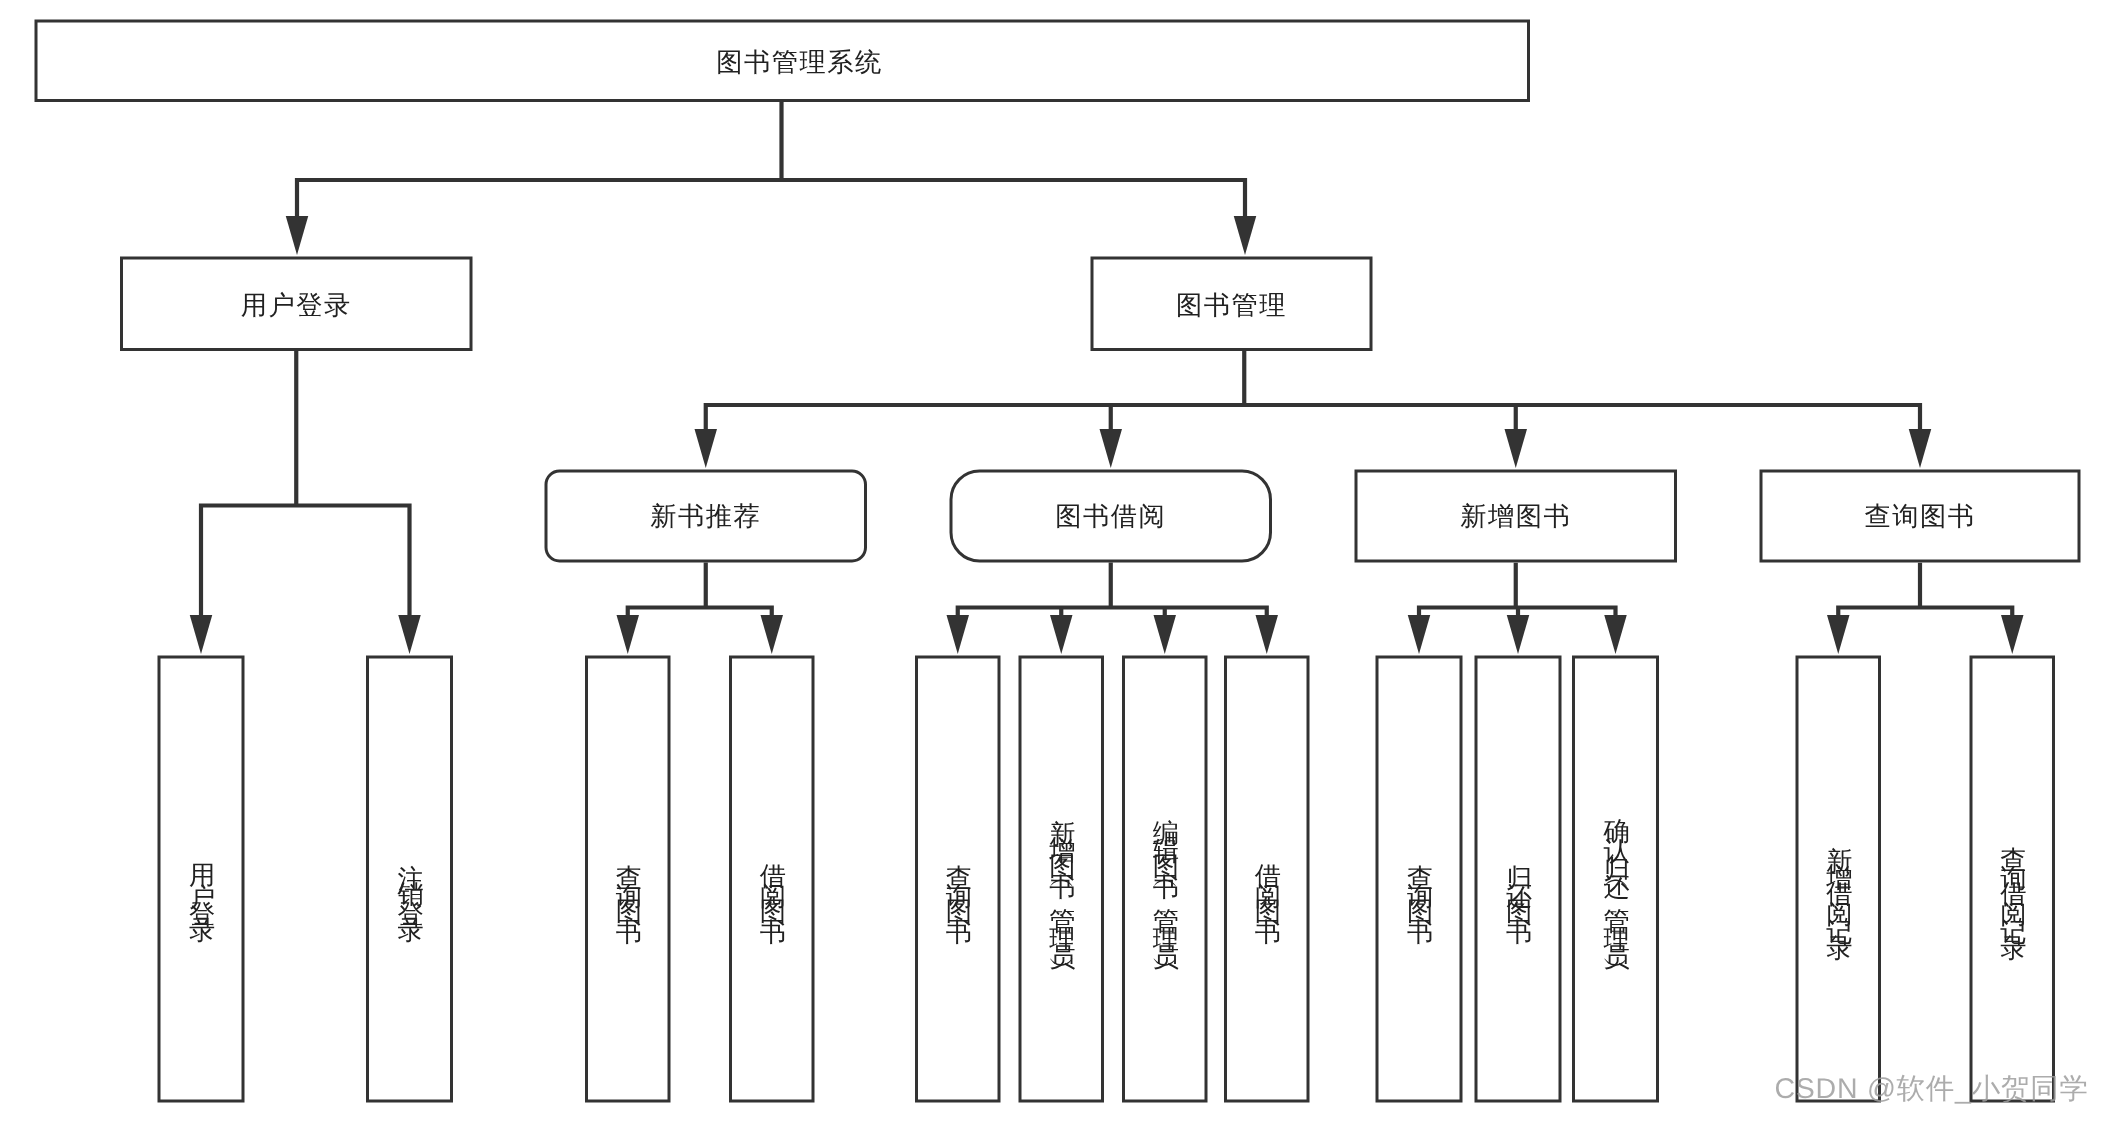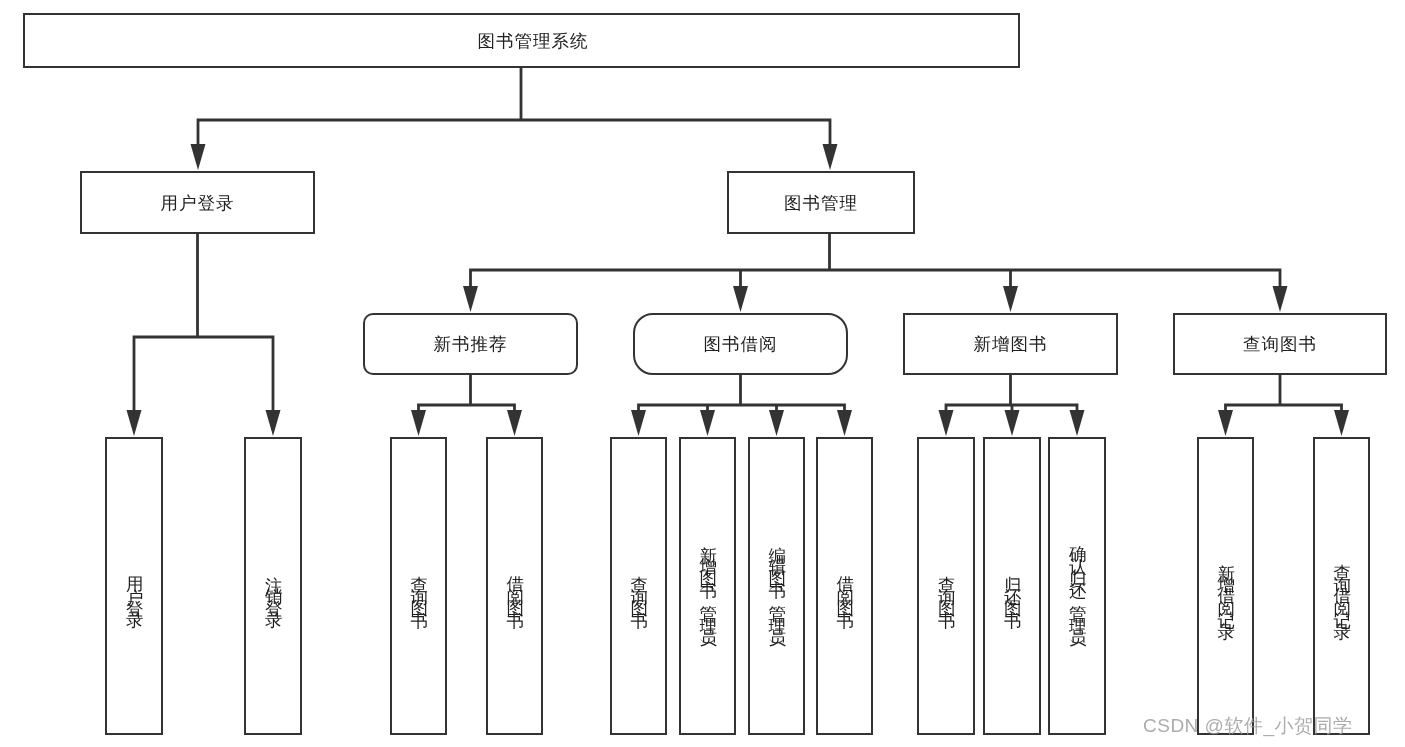--- a/index.html
+++ b/index.html
@@ -27,21 +27,21 @@
   }
   .leaf .lbl{
     writing-mode:vertical-rl;
     text-orientation:mixed;
     letter-spacing:12px;
     white-space:normal;
     line-height:1;
   }
   .watermark{
     position:absolute;
-    left:1143px;top:713px;
+    left:1183px;top:713px;
     z-index:3;
     font-size:19px;
     color:rgba(158,158,158,0.85);
     letter-spacing:0.5px;
     white-space:nowrap;
     text-align:right;
   }
 </style>
 </head>
 <body>

